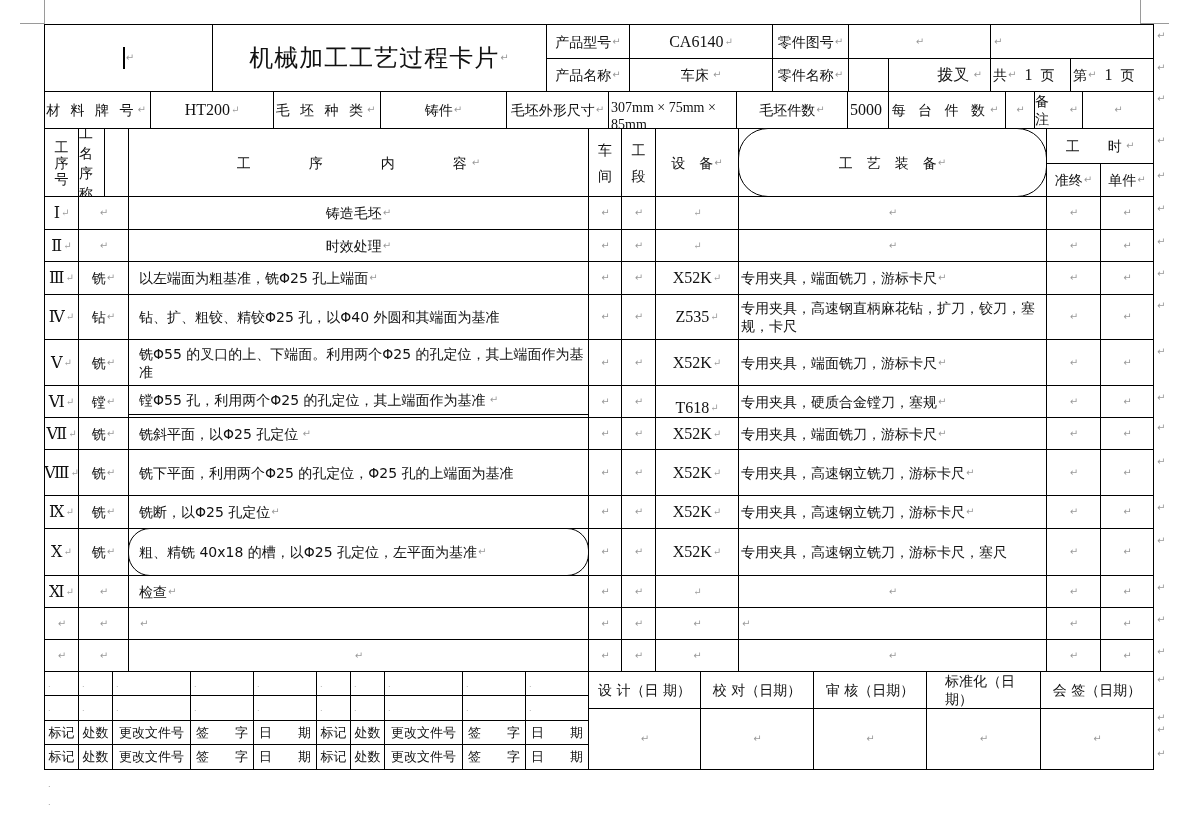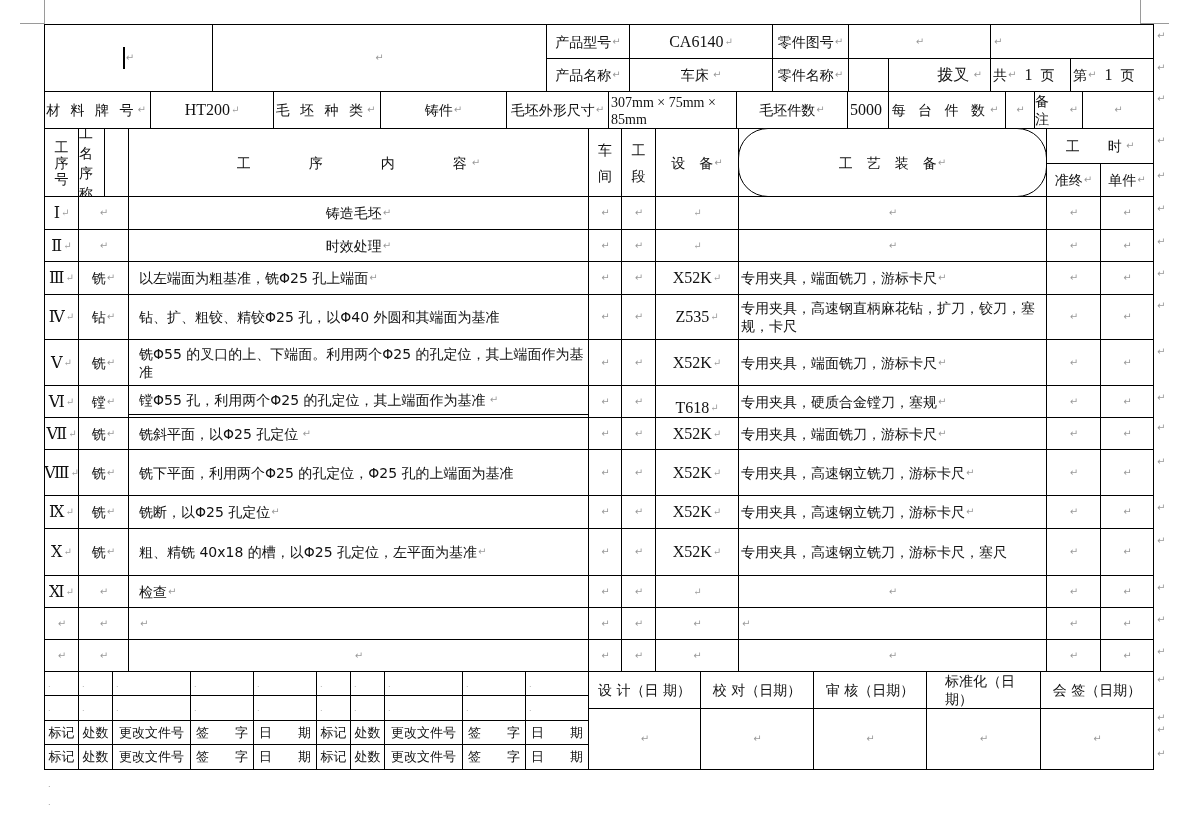--- a/index.html
+++ b/index.html
@@ -25,20 +25,21 @@
 <div class="crop" style="left:20px;top:0;width:24px;height:23px;border-right-width:1px;border-bottom-width:1px;"></div>
 <div class="crop" style="left:1140px;top:0;width:28px;height:23px;border-left-width:1px;border-bottom-width:1px;"></div>
 
 <div id="card">
 
   <div class="cell" style="left:44px;top:24px;width:169px;height:68px;">
     <span style="display:inline-block;width:2px;height:22px;background:#000;"></span>
       <span class="mark">↵</span>
   </div>
   <div class="cell title" style="left:212px;top:24px;width:335px;height:68px;">
+    <span>机械加工工艺过程卡片</span>
       <span class="mark">↵</span>
   </div>
 
   <div class="cell" style="left:546px;top:24px;width:84px;height:35px;">
       <span>产品型号</span>
       <span class="mark">↵</span>
     </div>
   <div class="cell serif" style="left:629px;top:24px;width:144px;height:35px;">
       <span>CA6140</span>
       <span class="mark">↵</span>
@@ -98,21 +99,21 @@
       <span class="mark">↵</span>
     </div>
   <div class="cell" style="left:380px;top:91px;width:127px;height:38px;">
       <span>铸件</span>
       <span class="mark">↵</span>
     </div>
   <div class="cell" style="left:506px;top:91px;width:103px;height:38px;">
       <span>毛坯外形尺寸</span>
       <span class="mark">↵</span>
     </div>
-  <div class="cell lefttight serif" style="left:608px;top:91px;width:143px;height:38px;font-size:14px;line-height:17px;align-items:flex-end;padding-top:12px;">
+  <div class="cell lefttight serif" style="left:608px;top:91px;width:143px;height:38px;font-size:14px;line-height:17px;align-items:center;padding-top:12px;">
     <span class="wrap">307mm × 75mm × 85mm</span>
   </div>
   <div class="cell" style="left:736px;top:91px;width:112px;height:38px;">
       <span>毛坯件数</span>
       <span class="mark">↵</span>
     </div>
   <div class="cell lefttight serif" style="left:847px;top:91px;width:42px;height:38px;">
       <span>5000</span>
     </div>
   <div class="cell" style="left:888px;top:91px;width:118px;height:38px;letter-spacing:4px;">
@@ -494,21 +495,21 @@
 
   <div>
     <div class="cell serif" style="left:44px;top:528px;width:35px;height:48px;">
         <span>Ⅹ</span>
         <span class="mark">↵</span>
       </div>
     <div class="cell" style="left:78px;top:528px;width:51px;height:48px;">
         <span>铣</span>
         <span class="mark">↵</span>
       </div>
-    <div class="cell left" style="left:128px;top:528px;width:461px;height:48px;">
+    <div class="cell left" style="left:128px;top:528px;width:461px;height:48px;border-radius:22px;">
         <span>粗、精铣 40x18 的槽，以Φ25 孔定位，左平面为基准</span>
         <span class="mark">↵</span>
       </div>
     <div class="cell" style="left:588px;top:528px;width:34px;height:48px;">
         <span class="mark">↵</span>
       </div>
     <div class="cell" style="left:621px;top:528px;width:35px;height:48px;">
         <span class="mark">↵</span>
       </div>
     <div class="cell serif" style="left:655px;top:528px;width:84px;height:48px;">

